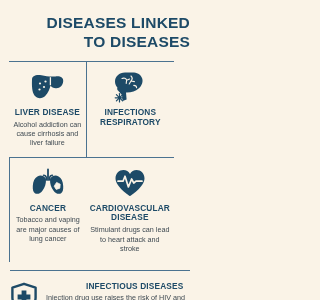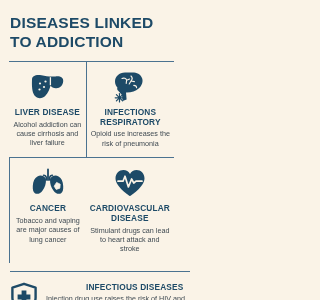--- a/index.html
+++ b/index.html
@@ -19,21 +19,21 @@
     height: 300px;
     background: #faf3e7;
     box-sizing: border-box;
     display: flex;
     flex-direction: column;
   }
 
   
   .title-block {
     padding: 14px 10px 0 10px;
-    text-align: left;
+    text-align: right;
   }
   .title-line {
     color: #1d4a67;
     font-weight: bold;
     font-size: 15.5px;
     letter-spacing: 0.2px;
     line-height: 1.22;
   }
 
   
@@ -112,21 +112,21 @@
     line-height: 1.32;
   }
 </style>
 </head>
 <body>
 
 <div class="poster">
 
   <div class="title-block">
     <div class="title-line">DISEASES LINKED</div>
-    <div class="title-line">TO ADDICTION</div>
+    <div class="title-line">TO DISEASES</div>
   </div>
 
   <div class="grid">
 
     <div class="cell">
       <div class="icon-wrap">
         <svg width="36" height="30" viewBox="0 0 36 30" aria-hidden="true">
           <path d="M3 7.5 C3 3.6 7.2 2.2 12.5 3.2 C17 4 21 5 26.5 4.4 C31.5 3.9 34.5 5.6 34.2 9.2 C33.9 13.4 31.2 16 27.4 16.2 C24.6 16.4 22.8 15.2 21.6 13.4 C20.7 16.8 19.2 20.6 16.6 23.4 C13.8 26.5 9.6 27.2 6.6 24.6 C3.6 22 2.6 16.4 3 7.5 Z" fill="#1d4a67"></path>
           <circle cx="11" cy="11.5" r="1.1" fill="#faf3e7"></circle>
           <circle cx="15" cy="15" r="1.1" fill="#faf3e7"></circle>
@@ -152,21 +152,20 @@
             <path d="M3.4 23.7 L9.6 29.9"></path>
             <path d="M9.6 23.7 L3.4 29.9"></path>
           </g>
           <circle cx="6.5" cy="26.8" r="1.6" fill="#1d4a67"></circle>
         </svg>
       </div>
       <div class="cell-title">
         <div>INFECTIONS</div>
         <div>RESPIRATORY</div>
       </div>
-      <div class="cell-desc">Opioid use increases the risk of pneumonia</div>
     </div>
 
     <div class="cell right bottom-row">
       <div class="icon-wrap">
         <svg width="34" height="30" viewBox="0 0 34 30" aria-hidden="true">
           <path d="M17 1.5 L17 12" stroke="#1d4a67" stroke-width="1.8" fill="none" stroke-linecap="round"></path>
           <path d="M12.6 7.2 C13.8 7.2 15 8 15.4 9.6 L15.4 12" stroke="#1d4a67" stroke-width="1.6" fill="none" stroke-linecap="round"></path>
           <path d="M21.4 7.2 C20.2 7.2 19 8 18.6 9.6 L18.6 12" stroke="#1d4a67" stroke-width="1.6" fill="none" stroke-linecap="round"></path>
           <path d="M15 11.5 C15 16 14 19 11.6 22.5 C9.6 25.4 6.6 26.6 4.2 25.4 C2.2 24.4 1.6 21.6 1.8 18 C2 13.4 3.6 9.8 6.4 8.4 C9.6 6.8 12.4 7.8 14 9.6 C14.7 10.4 15 11 15 11.5 Z" fill="#1d4a67"></path>
           <path d="M19 11.5 C19 16 20 19 22.4 22.5 C24.4 25.4 27.4 26.6 29.8 25.4 C31.8 24.4 32.4 21.6 32.2 18 C32 13.4 30.4 9.8 27.6 8.4 C24.4 6.8 21.6 7.8 20 9.6 C19.3 10.4 19 11 19 11.5 Z" fill="#1d4a67"></path>

